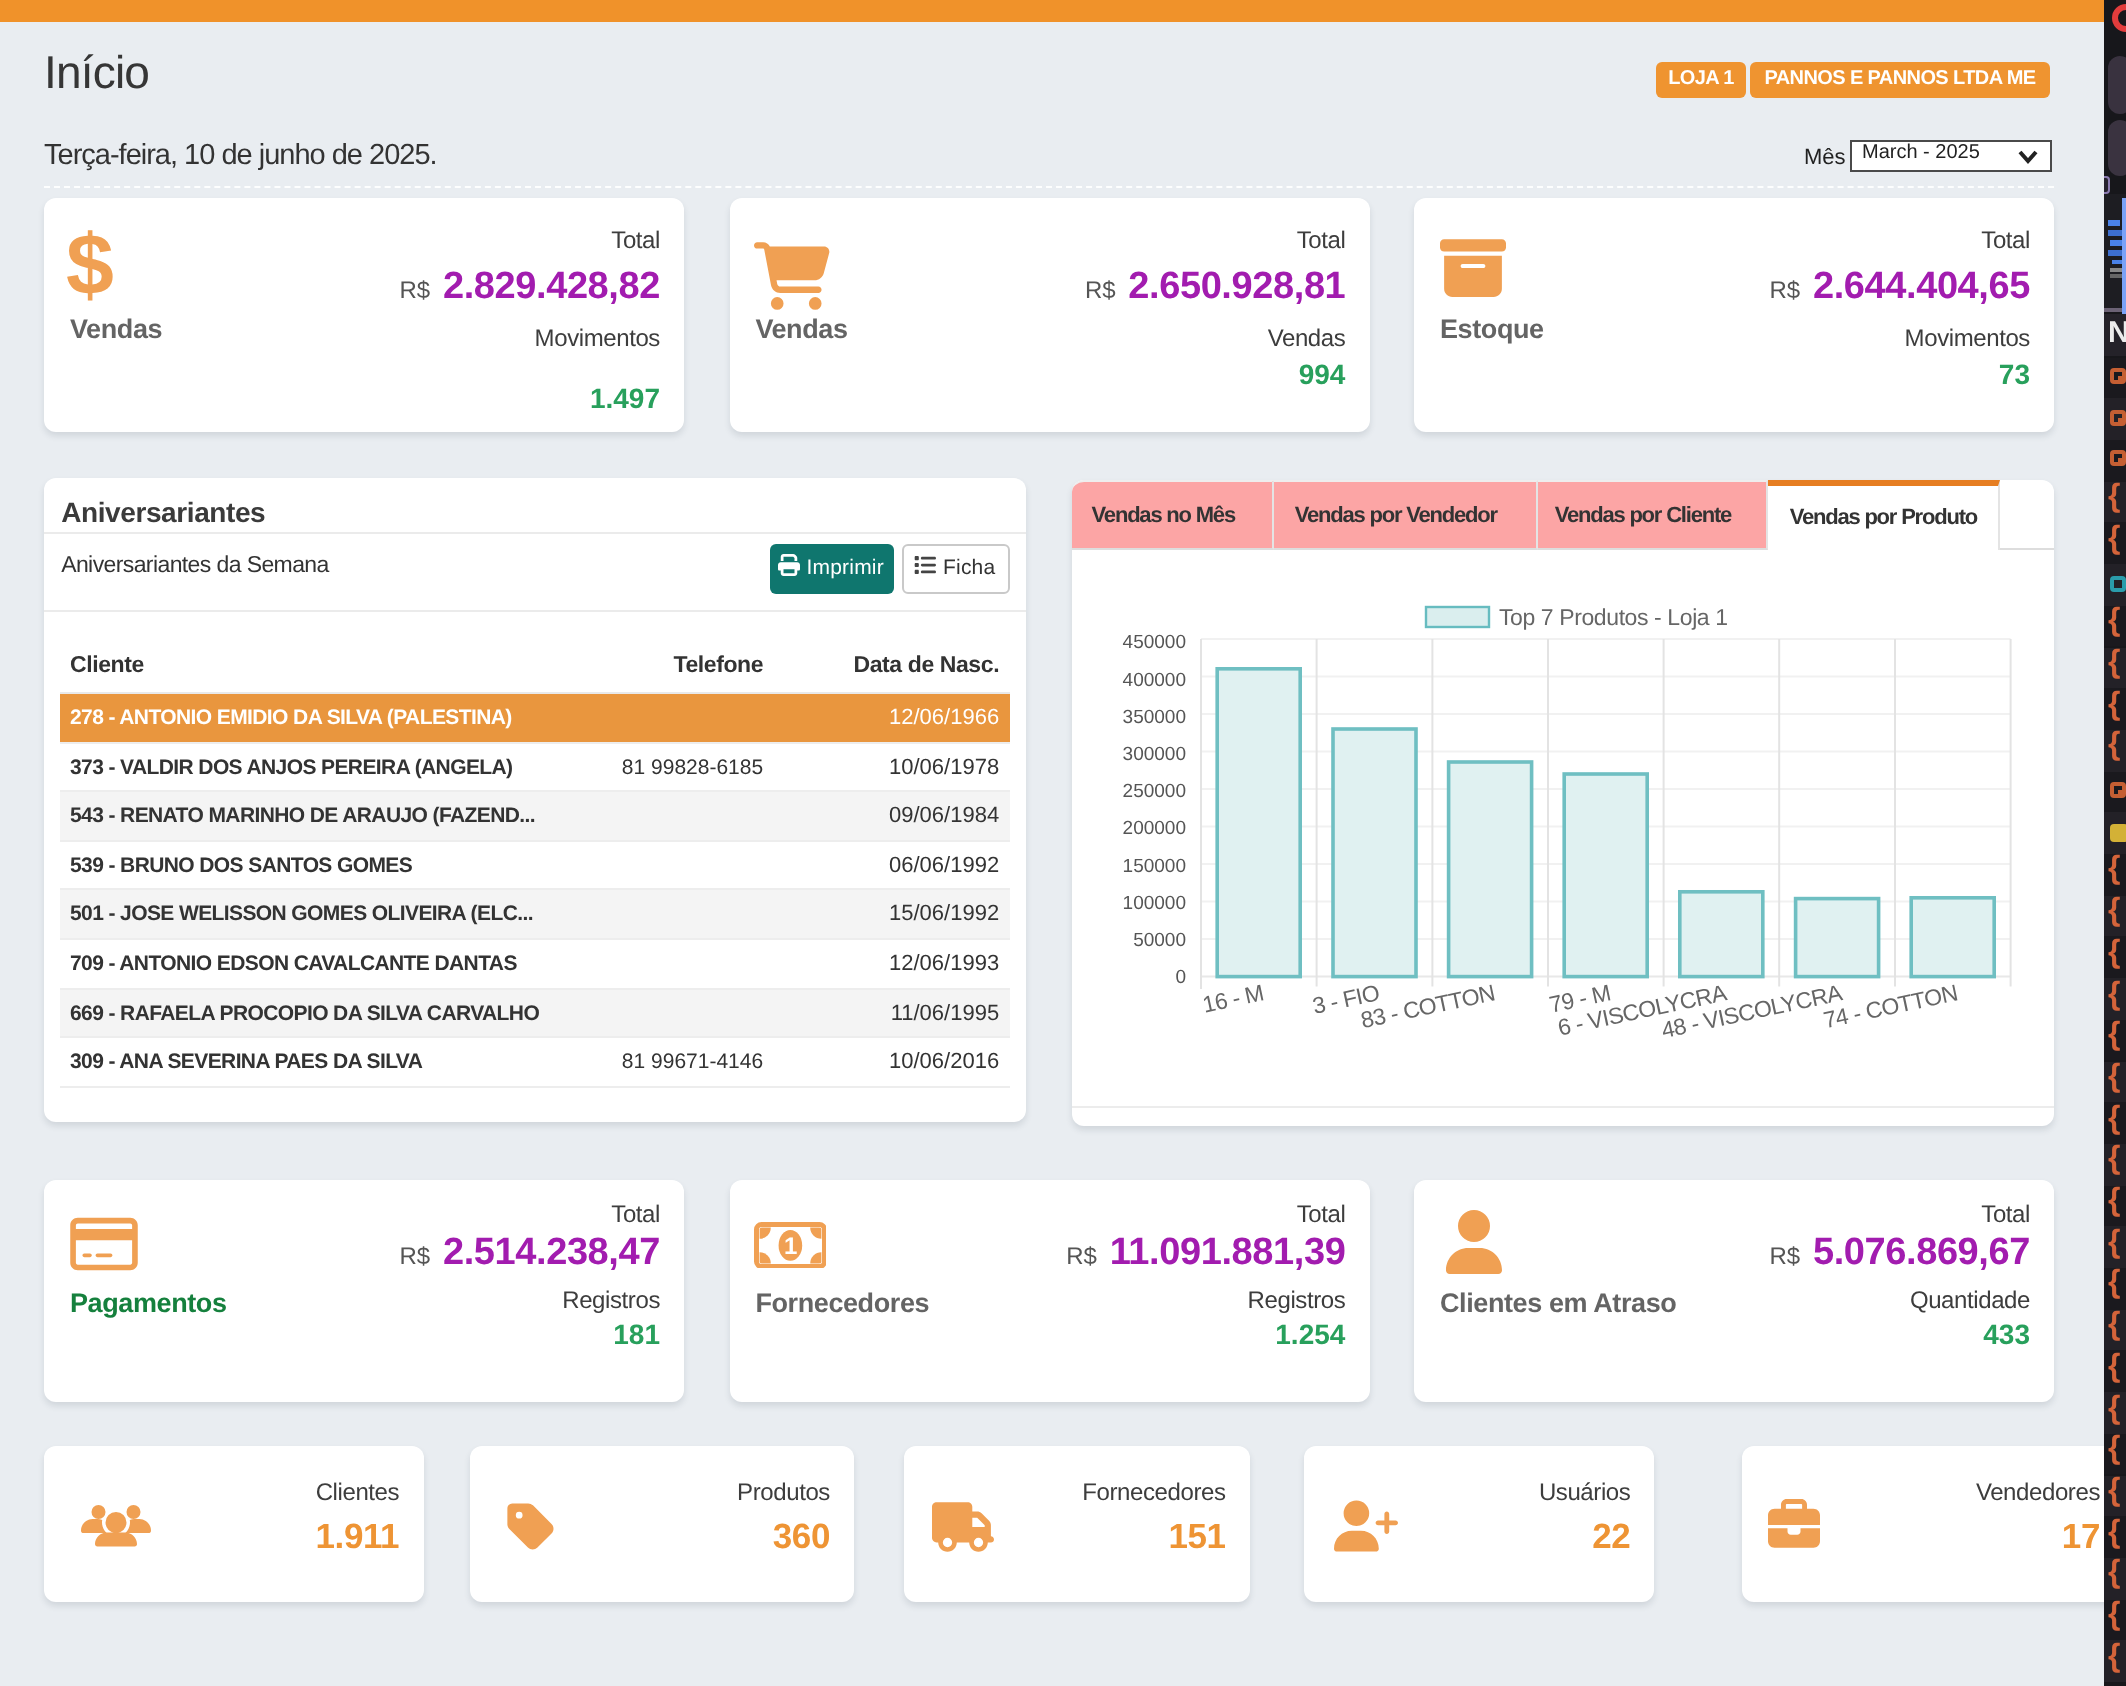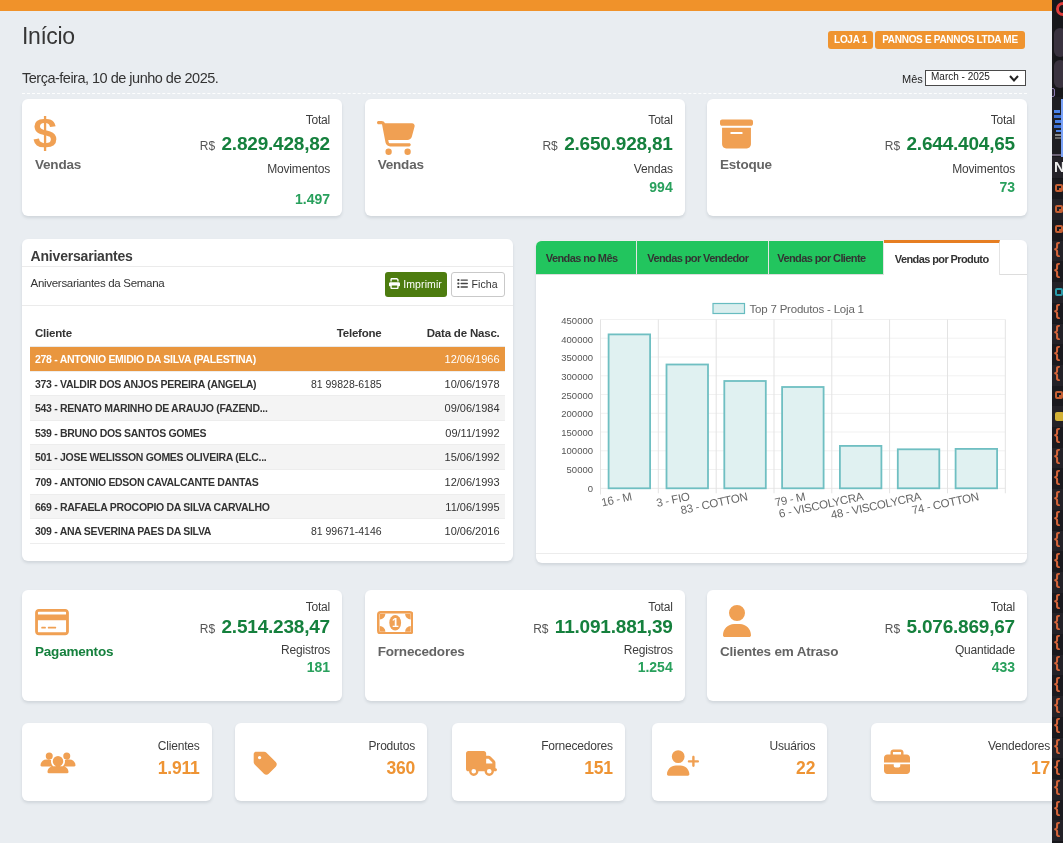--- a/index.html
+++ b/index.html
@@ -2,32 +2,32 @@
 <html><head>
 <meta charset="utf-8">
 <style>
 * { margin:0; padding:0; box-sizing:border-box; }
 html,body { width:1063px; height:843px; overflow:hidden; }
 body { font-family:"Liberation Sans", sans-serif; background:#e9edf1; position:relative; }
 .abs { position:absolute; }
 .card { position:absolute; background:#fff; border-radius:6px; box-shadow:0 2px 3px rgba(50,65,80,.13); }
 .r { text-align:right; }
 .lbl { font-size:12px; color:#3d3d3d; letter-spacing:-0.2px; }
-.money { font-size:19px; font-weight:700; color:#15803d; letter-spacing:-0.2px; }
+.money { font-size:19px; font-weight:700; color:#a21caf; letter-spacing:-0.2px; }
 .rs { font-size:12px; font-weight:400; color:#555; margin-right:3px; }
 .green { font-size:14px; font-weight:700; color:#28a05c; }
 .cardname { font-size:13.5px; font-weight:700; color:#646464; letter-spacing:-0.2px; }
 .trow { position:relative; height:24.6px; border-bottom:1px solid #ededed; }
 .trow.alt { background:#f4f4f4; }
 .trow.hl { background:#e9963e; color:#fff; }
 .trow .c1 { position:absolute; left:5px; top:6px; font-weight:700; font-size:10.5px; letter-spacing:-0.3px; white-space:nowrap; }
 .trow .c2 { position:absolute; right:123px; top:6px; font-size:10.5px; }
 .trow .c3 { position:absolute; right:5px; top:6px; font-size:11px; }
 .tab { top:0; height:35px; line-height:35px; text-align:center; font-size:11px; font-weight:700; color:#333; letter-spacing:-0.6px;
-  white-space:nowrap; background:#22c55e; border-right:1px solid #e4e4e4; border-bottom:1px solid #ddd; border-top:1px solid #eee; padding-right:9px; }
+  white-space:nowrap; background:#fca5a5; border-right:1px solid #e4e4e4; border-bottom:1px solid #ddd; border-top:1px solid #eee; padding-right:9px; }
 .tabactive { top:0; height:35px; line-height:32px; text-align:center; font-size:11px; font-weight:700; color:#333; letter-spacing:-0.6px;
   white-space:nowrap; background:#fff; border-right:1px solid #e4e4e4; border-top:3px solid #e67e22; }
 </style>
 </head>
 <body>
 
 <div class="abs" style="left:0;top:0;width:1052px;height:11px;background:#f0922a;"></div>
 
 <div class="abs" style="left:22px;top:23px;font-size:23px;color:#363636;font-weight:500;letter-spacing:-0.4px;line-height:26px;">Início</div>
 <div class="abs" style="left:828px;top:31px;width:45px;height:18px;background:#ef9430;border-radius:3px;color:#fff;font-size:10px;font-weight:700;text-align:center;line-height:18px;letter-spacing:-0.3px;white-space:nowrap;">LOJA 1</div>
@@ -73,21 +73,21 @@
     <div style="margin-top:6px;"><span class="rs">R$ </span><span class="money">2.644.404,65</span></div>
     <div class="lbl" style="margin-top:7px;">Movimentos</div>
     <div class="green" style="margin-top:3px;">73</div>
   </div>
 </div>
 
 <div class="card" style="left:21.6px;top:239px;width:491.3px;height:321.5px;border-radius:6px;">
   <div class="abs" style="left:9px;top:9px;font-size:14px;font-weight:700;color:#3b3b3b;letter-spacing:-0.2px;">Aniversariantes</div>
   <div class="abs" style="left:0;top:27px;width:100%;border-top:1px solid #ebebeb;"></div>
   <div class="abs" style="left:9px;top:38px;font-size:11.5px;color:#333;letter-spacing:-0.3px;">Aniversariantes da Semana</div>
-  <div class="abs" style="left:363px;top:33px;width:62px;height:25px;background:#4d7c0f;border-radius:3px;color:#fff;font-size:10.5px;font-weight:400;text-align:center;line-height:25px;letter-spacing:0.1px;">
+  <div class="abs" style="left:363px;top:33px;width:62px;height:25px;background:#0f766e;border-radius:3px;color:#fff;font-size:10.5px;font-weight:400;text-align:center;line-height:25px;letter-spacing:0.1px;">
     <svg width="11" height="11" viewBox="0 0 512 512" style="vertical-align:-1px;">
         <path fill="#fff" d="M128 0C92.7 0 64 28.7 64 64v96h64V64H354.7L384 93.3V160h64V93.3c0-17-6.7-33.3-18.7-45.3L400 18.7C388 6.7 371.7 0 354.7 0H128zM384 352v32 64H128V384 368 352H384zm64 32h32c17.7 0 32-14.3 32-32V256c0-35.3-28.7-64-64-64H64c-35.3 0-64 28.7-64 64v96c0 17.7 14.3 32 32 32H64v64c0 35.3 28.7 64 64 64H384c35.3 0 64-28.7 64-64V384z"></path>
       </svg>
     Imprimir</div>
   <div class="abs" style="left:429px;top:33px;width:54px;height:25px;background:#fff;border:1px solid #c9c9c9;border-radius:3px;color:#333;font-size:10.5px;font-weight:400;text-align:center;line-height:23px;letter-spacing:0.1px;">
     <svg width="11" height="11" viewBox="0 0 512 512" style="vertical-align:-1px;">
         <path fill="#444" d="M40 48C26.7 48 16 58.7 16 72v48c0 13.3 10.7 24 24 24H88c13.3 0 24-10.7 24-24V72c0-13.3-10.7-24-24-24H40zM192 64c-17.7 0-32 14.3-32 32s14.3 32 32 32H480c17.7 0 32-14.3 32-32s-14.3-32-32-32H192zm0 160c-17.7 0-32 14.3-32 32s14.3 32 32 32H480c17.7 0 32-14.3 32-32s-14.3-32-32-32H192zm0 160c-17.7 0-32 14.3-32 32s14.3 32 32 32H480c17.7 0 32-14.3 32-32s-14.3-32-32-32H192zM16 232v48c0 13.3 10.7 24 24 24H88c13.3 0 24-10.7 24-24V232c0-13.3-10.7-24-24-24H40c-13.3 0-24 10.7-24 24zM40 368c-13.3 0-24 10.7-24 24v48c0 13.3 10.7 24 24 24H88c13.3 0 24-10.7 24-24V392c0-13.3-10.7-24-24-24H40z"></path>
       </svg>
     Ficha</div>
   <div class="abs" style="left:0;top:66px;width:100%;border-top:1px solid #ebebeb;"></div>
@@ -106,21 +106,21 @@
         <span class="c1">373 - VALDIR DOS ANJOS PEREIRA (ANGELA)</span>
         <span class="c2">81 99828-6185</span>
         <span class="c3">10/06/1978</span>
       </div>
     <div class="trow alt">
         <span class="c1">543 - RENATO MARINHO DE ARAUJO (FAZEND...</span>
         <span class="c3">09/06/1984</span>
       </div>
     <div class="trow">
         <span class="c1">539 - BRUNO DOS SANTOS GOMES</span>
-        <span class="c3">09/11/1992</span>
+        <span class="c3">06/06/1992</span>
       </div>
     <div class="trow alt">
         <span class="c1">501 - JOSE WELISSON GOMES OLIVEIRA (ELC...</span>
         <span class="c3">15/06/1992</span>
       </div>
     <div class="trow">
         <span class="c1">709 - ANTONIO EDSON CAVALCANTE DANTAS</span>
         <span class="c3">12/06/1993</span>
       </div>
     <div class="trow alt">

